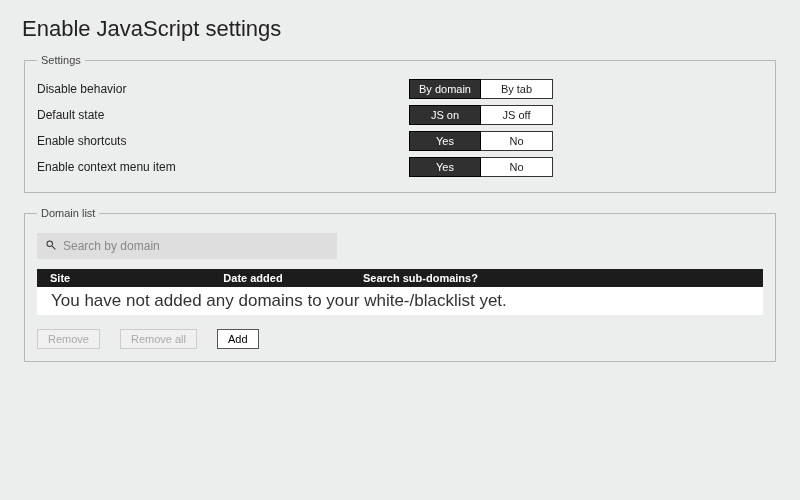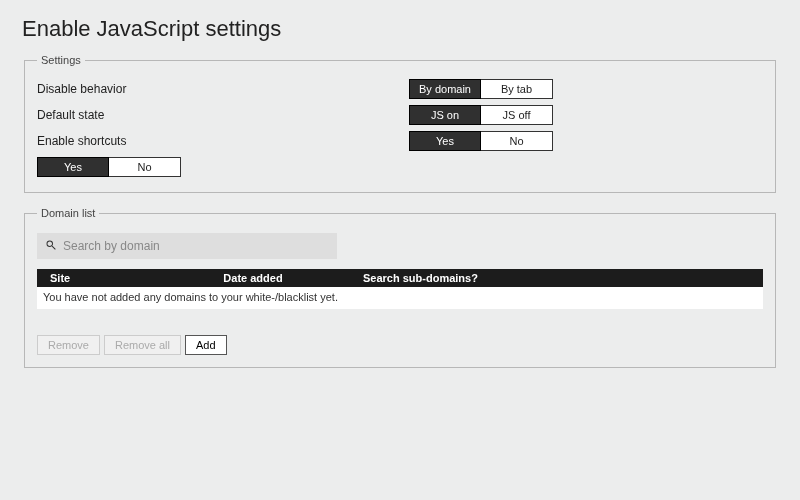--- a/index.html
+++ b/index.html
@@ -18,23 +18,23 @@
     .search-wrap { display: flex; align-items: center; background: #dedede; width: 300px; height: 26px; padding: 0 8px; margin: 4px 16px 10px 0; }
     .search-wrap svg { width: 12px; height: 12px; fill: #333; margin-right: 6px; }
     .search-wrap input { border: none; background: transparent; outline: none; font-size: 12px; width: 100%; color: #444; }
     .search-wrap input::placeholder { color: #888; }
 
     .table { width: 100%; }
     .thead { display: flex; background: #1c1c1c; color: #fff; font-size: 11px; font-weight: bold; padding: 3px 6px; }
     .th-site { width: 100px; padding-left: 7px; }
     .th-date { width: 220px; text-align: center; }
     .th-sub { flex: 1; }
-    .tbody { background: #fff; padding: 4px 6px; font-size: 11px; color: #333; min-height: 22px; }
+    .tbody { background: #fff; padding: 4px 14px; font-size: 17px; color: #333; min-height: 22px; }
 
-    .btn-row { margin-top: 26px; display: flex; gap: 4px; }
+    .btn-row { margin-top: 14px; display: flex; gap: 20px; }
     .btn { font-size: 11px; padding: 3px 10px; border: 1px solid #aaa; background: #f4f4f4; cursor: pointer; }
     .btn.disabled { color: #aaa; background: #f0f0f0; border-color: #ccc; cursor: default; }
     .btn.primary { border-color: #555; background: #fff; }
   </style>
 </head>
 <body>
 
 <div class="page">
   <h1>Enable JavaScript settings</h1>
 
@@ -59,20 +59,21 @@
 
     <div class="row">
       <span class="row-label">Enable shortcuts</span>
       <div class="toggle">
         <div class="toggle-opt active">Yes</div>
         <div class="toggle-opt">No</div>
       </div>
     </div>
 
     <div class="row">
+      <span class="row-label">Enable context menu item</span>
       <div class="toggle">
         <div class="toggle-opt active">Yes</div>
         <div class="toggle-opt">No</div>
       </div>
     </div>
   </fieldset>
 
   <fieldset>
     <legend>Domain list</legend>
 

